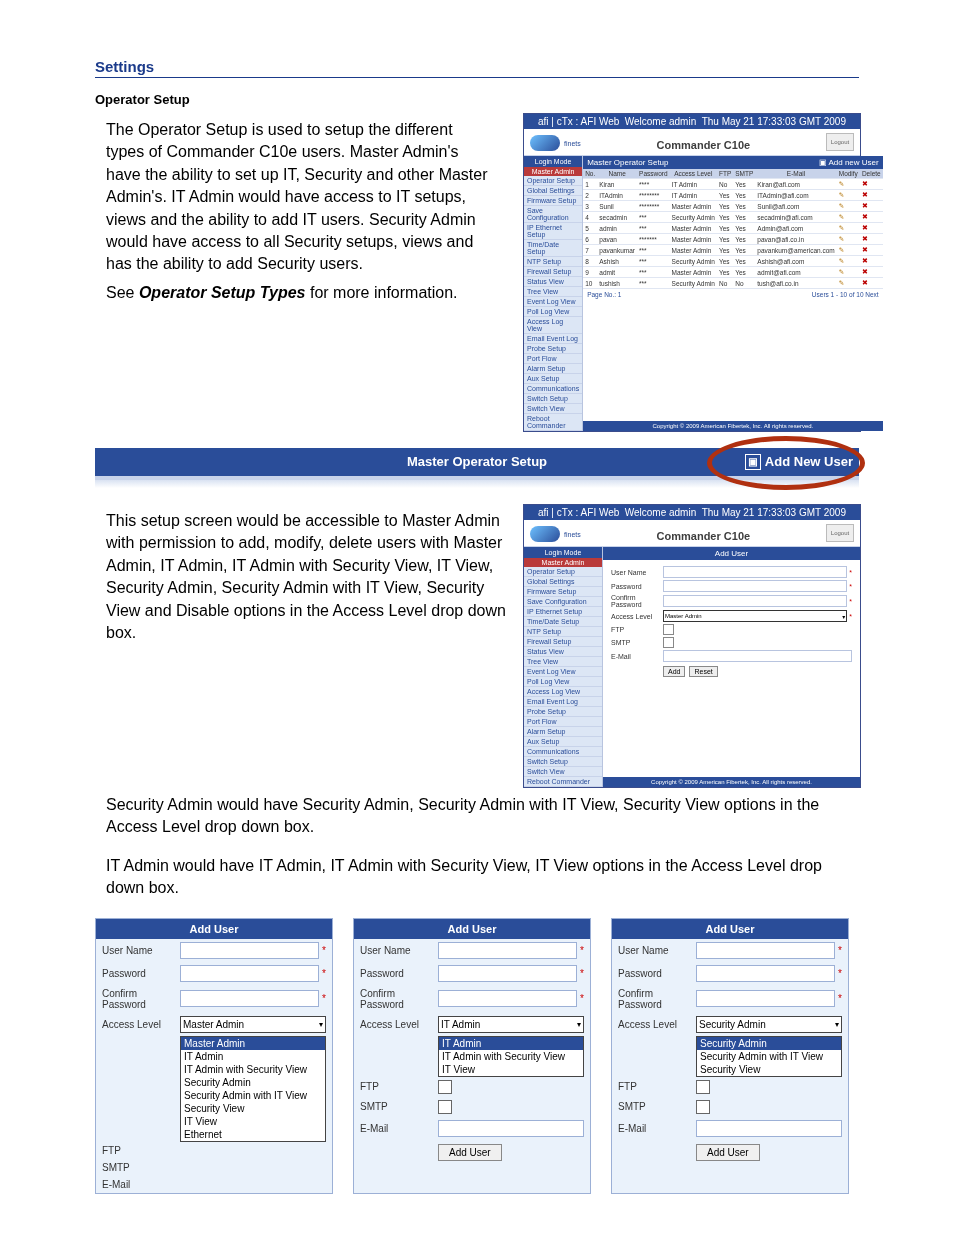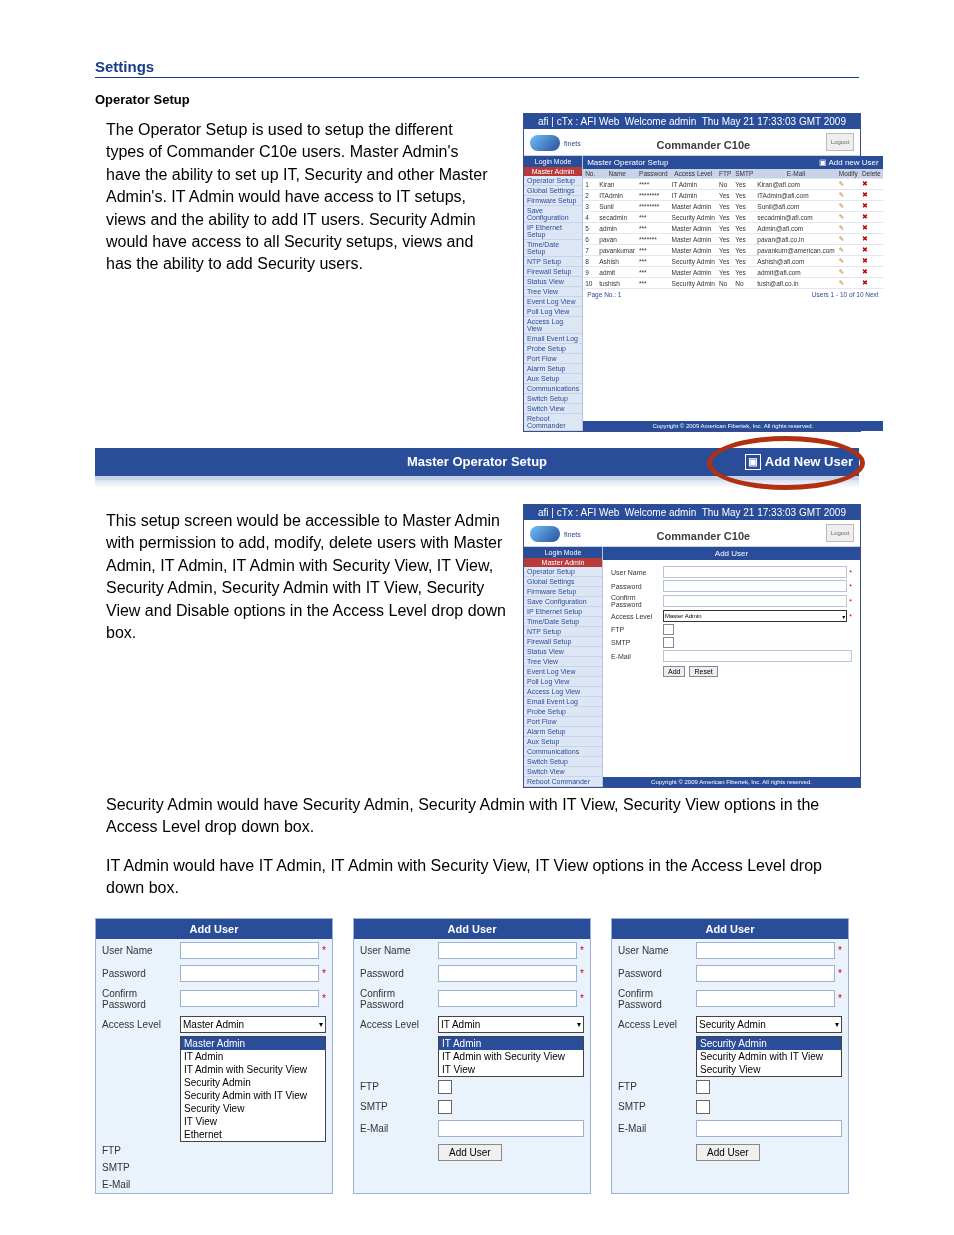--- a/index.html
+++ b/index.html
@@ -92,20 +92,25 @@
 <body>
 
 <div class="page">
 
   <div class="section-title">Settings</div>
   <div class="subsection-title">Operator Setup</div>
 
   <div style="display:flex; gap:18px; align-items:flex-start;">
     <div style="flex:1;">
       <p>The Operator Setup is used to setup the different types of Commander C10e users. Master Admin's have the ability to set up IT, Security and other Master Admin's. IT Admin would have access to IT setups, views and the ability to add IT users. Security Admin would have access to all Security setups, views and has the ability to add Security users.</p>
+      <p>
+        <span>See</span>
+        <span class="italic bold">Operator Setup Types</span>
+        <span>for more information.</span>
+      </p>
     </div>
 
     <div class="shot-wrap">
       <div class="screenshot" style="width:336px;">
         <div class="screenshot-header">
           <span>afi | cTx : AFI Web</span>
           <span>Welcome admin</span>
           <span>Thu May 21 17:33:03 GMT 2009</span>
         </div>
         <div class="brandbar">

